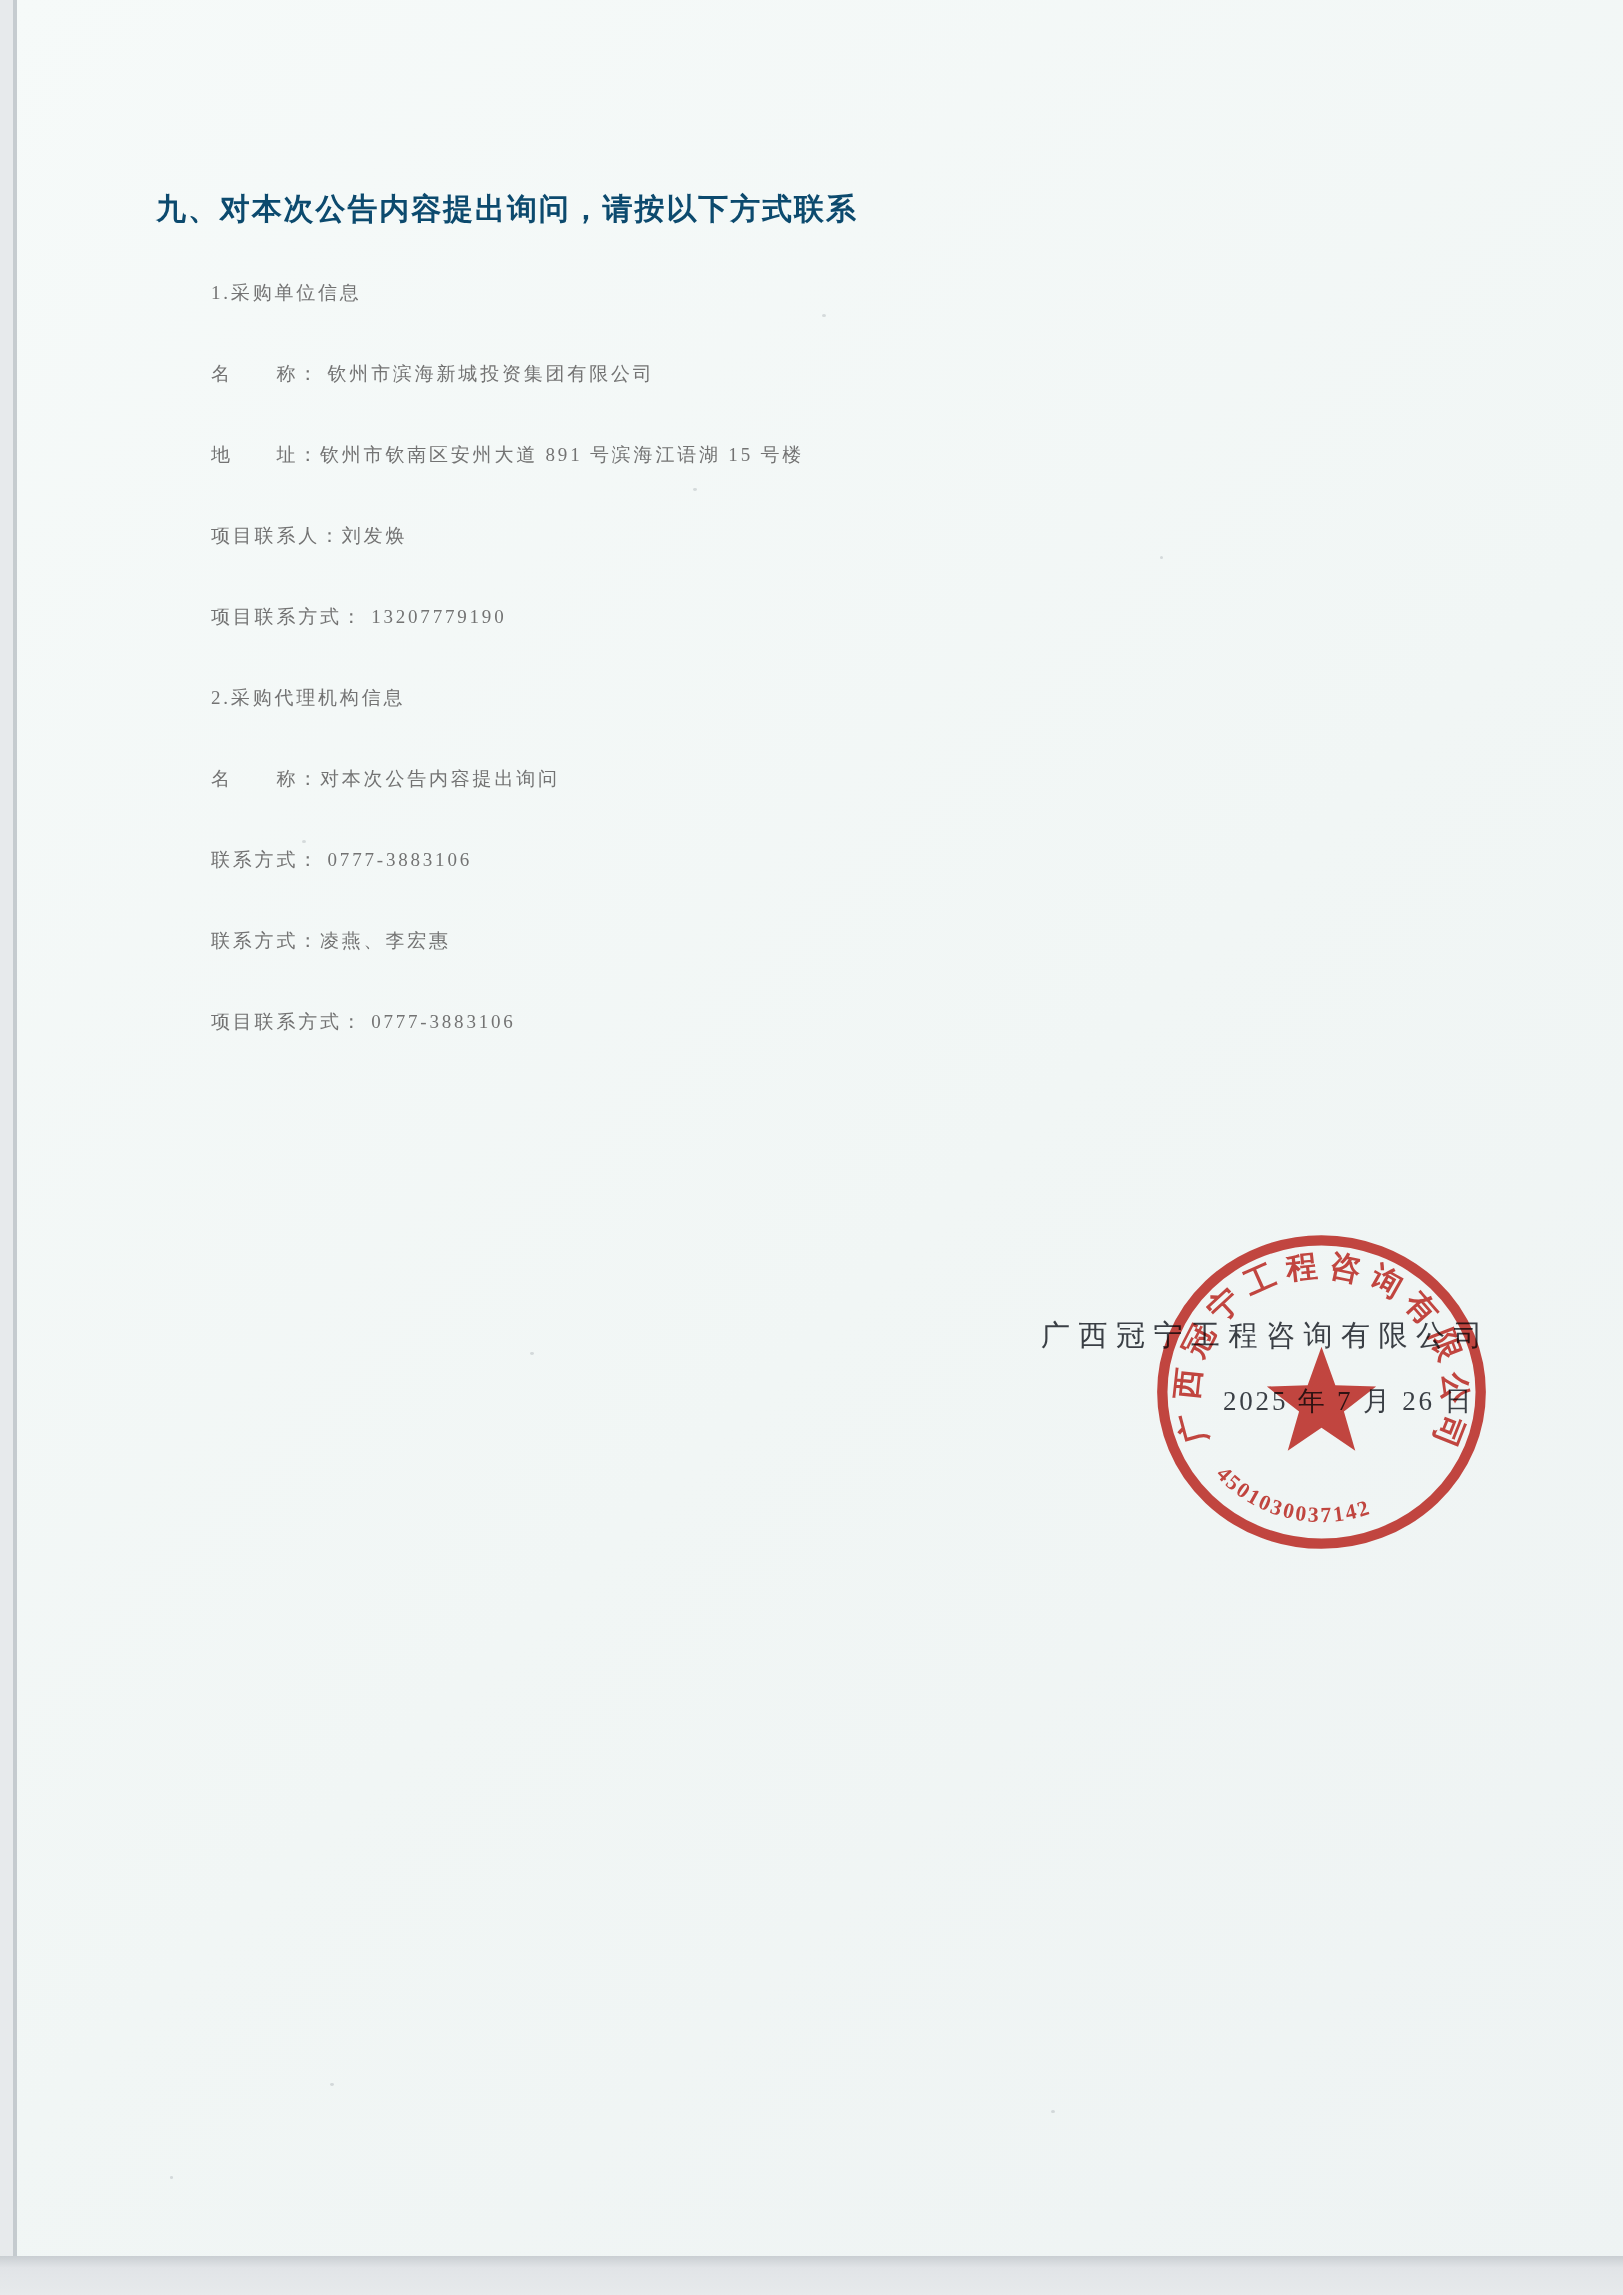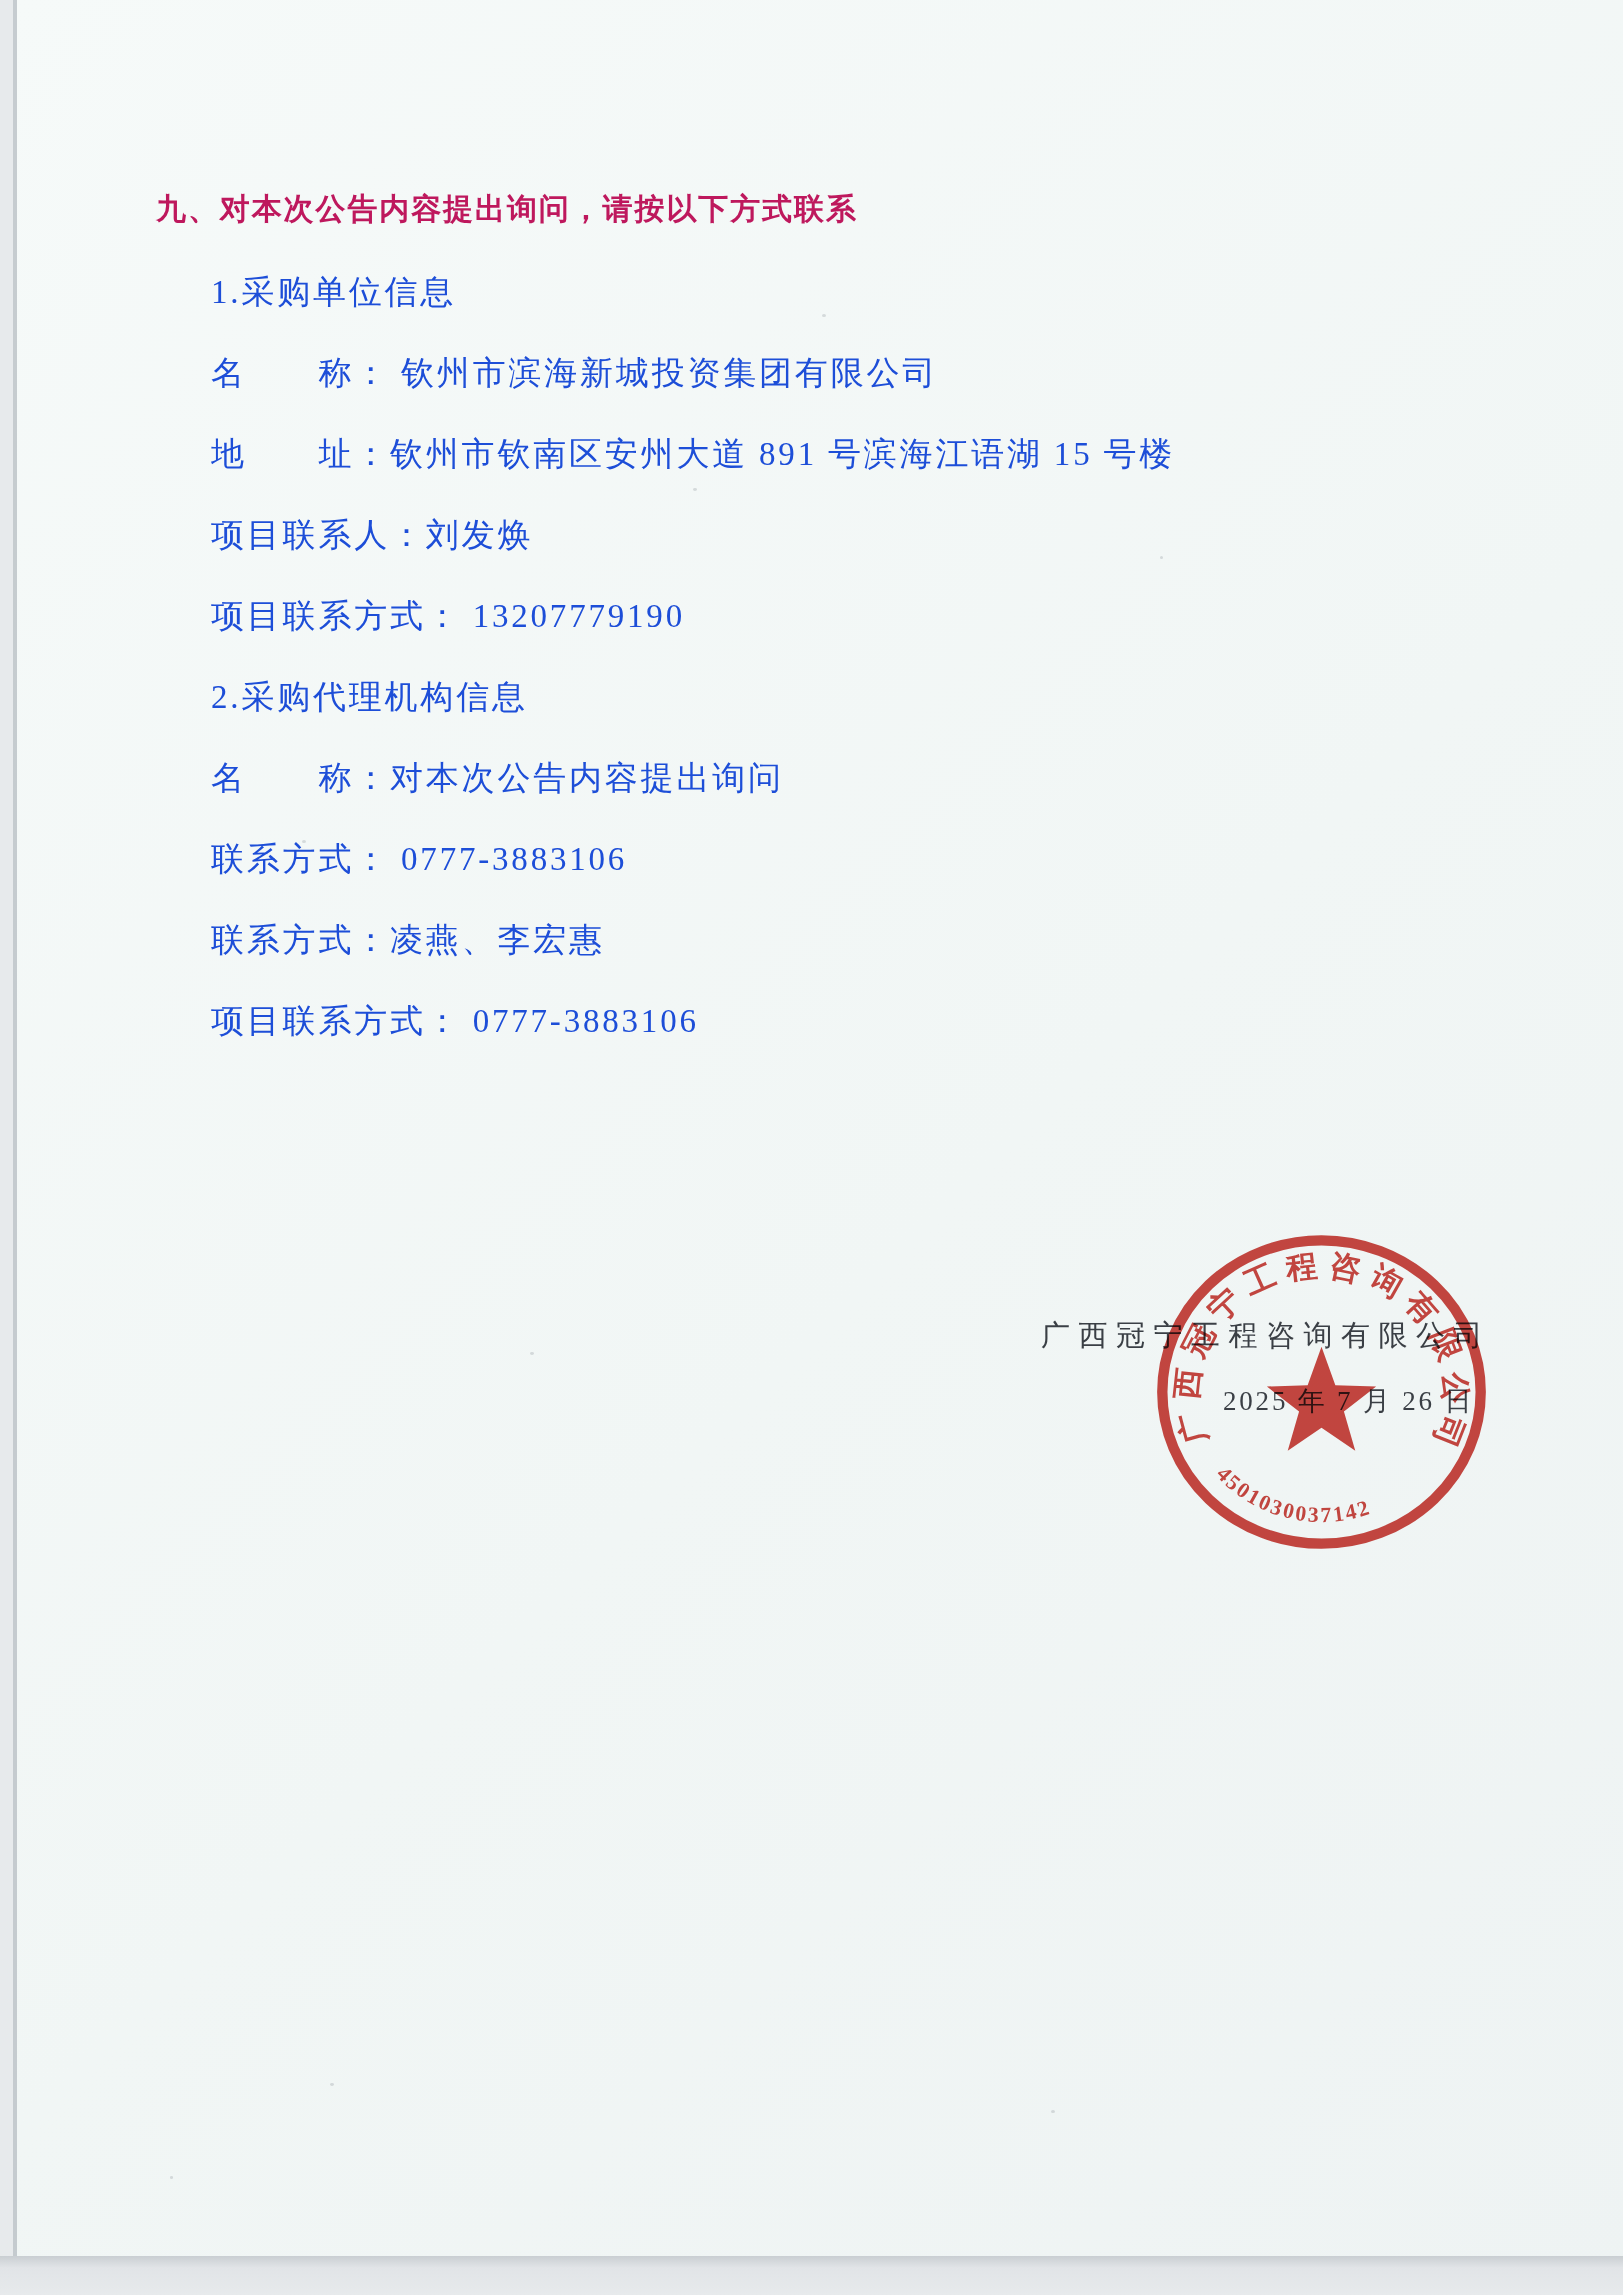--- a/index.html
+++ b/index.html
@@ -10,26 +10,26 @@
   }
   .page{position:absolute;inset:0;background:linear-gradient(135deg,#f6faf9 0%,#f1f6f5 55%,#eef3f3 100%);}
   
   .edge-left-band{position:absolute;left:0;top:0;width:13px;height:2295px;background:#e7eaec;}
   .edge-left-line{position:absolute;left:13px;top:0;width:4.2px;height:2295px;background:#b6bcc1;opacity:.75;}
   .edge-bottom-band{position:absolute;left:0;bottom:0;width:1623px;height:39px;background:linear-gradient(#c9ced2,#e1e4e7 30%,#e7eaec);}
   
   .heading{
     position:absolute;left:156px;top:189px;
     font-family:"Liberation Sans","DejaVu Sans",sans-serif;
-    font-weight:bold;font-size:30px;letter-spacing:1.9px;color:#be185d;white-space:nowrap;
+    font-weight:bold;font-size:30px;letter-spacing:1.9px;color:#0c4a6e;white-space:nowrap;
   }
   #doc-lines{position:absolute;left:0;top:252px;width:1623px;}
   #doc-lines .line{
     height:81px;line-height:81px;padding-left:211px;
-    font-size:33px;letter-spacing:2.8px;color:#1d4ed8;white-space:nowrap;
+    font-size:19px;letter-spacing:2.8px;color:#737373;white-space:nowrap;
   }
   .sig-company{
     position:absolute;left:1041px;top:1316px;
     font-size:29px;letter-spacing:8.5px;color:#3a3f45;white-space:nowrap;
   }
   .sig-date{
     position:absolute;left:1223px;top:1383px;
     font-size:27px;letter-spacing:2.8px;color:#3a3f45;white-space:nowrap;
   }
   

